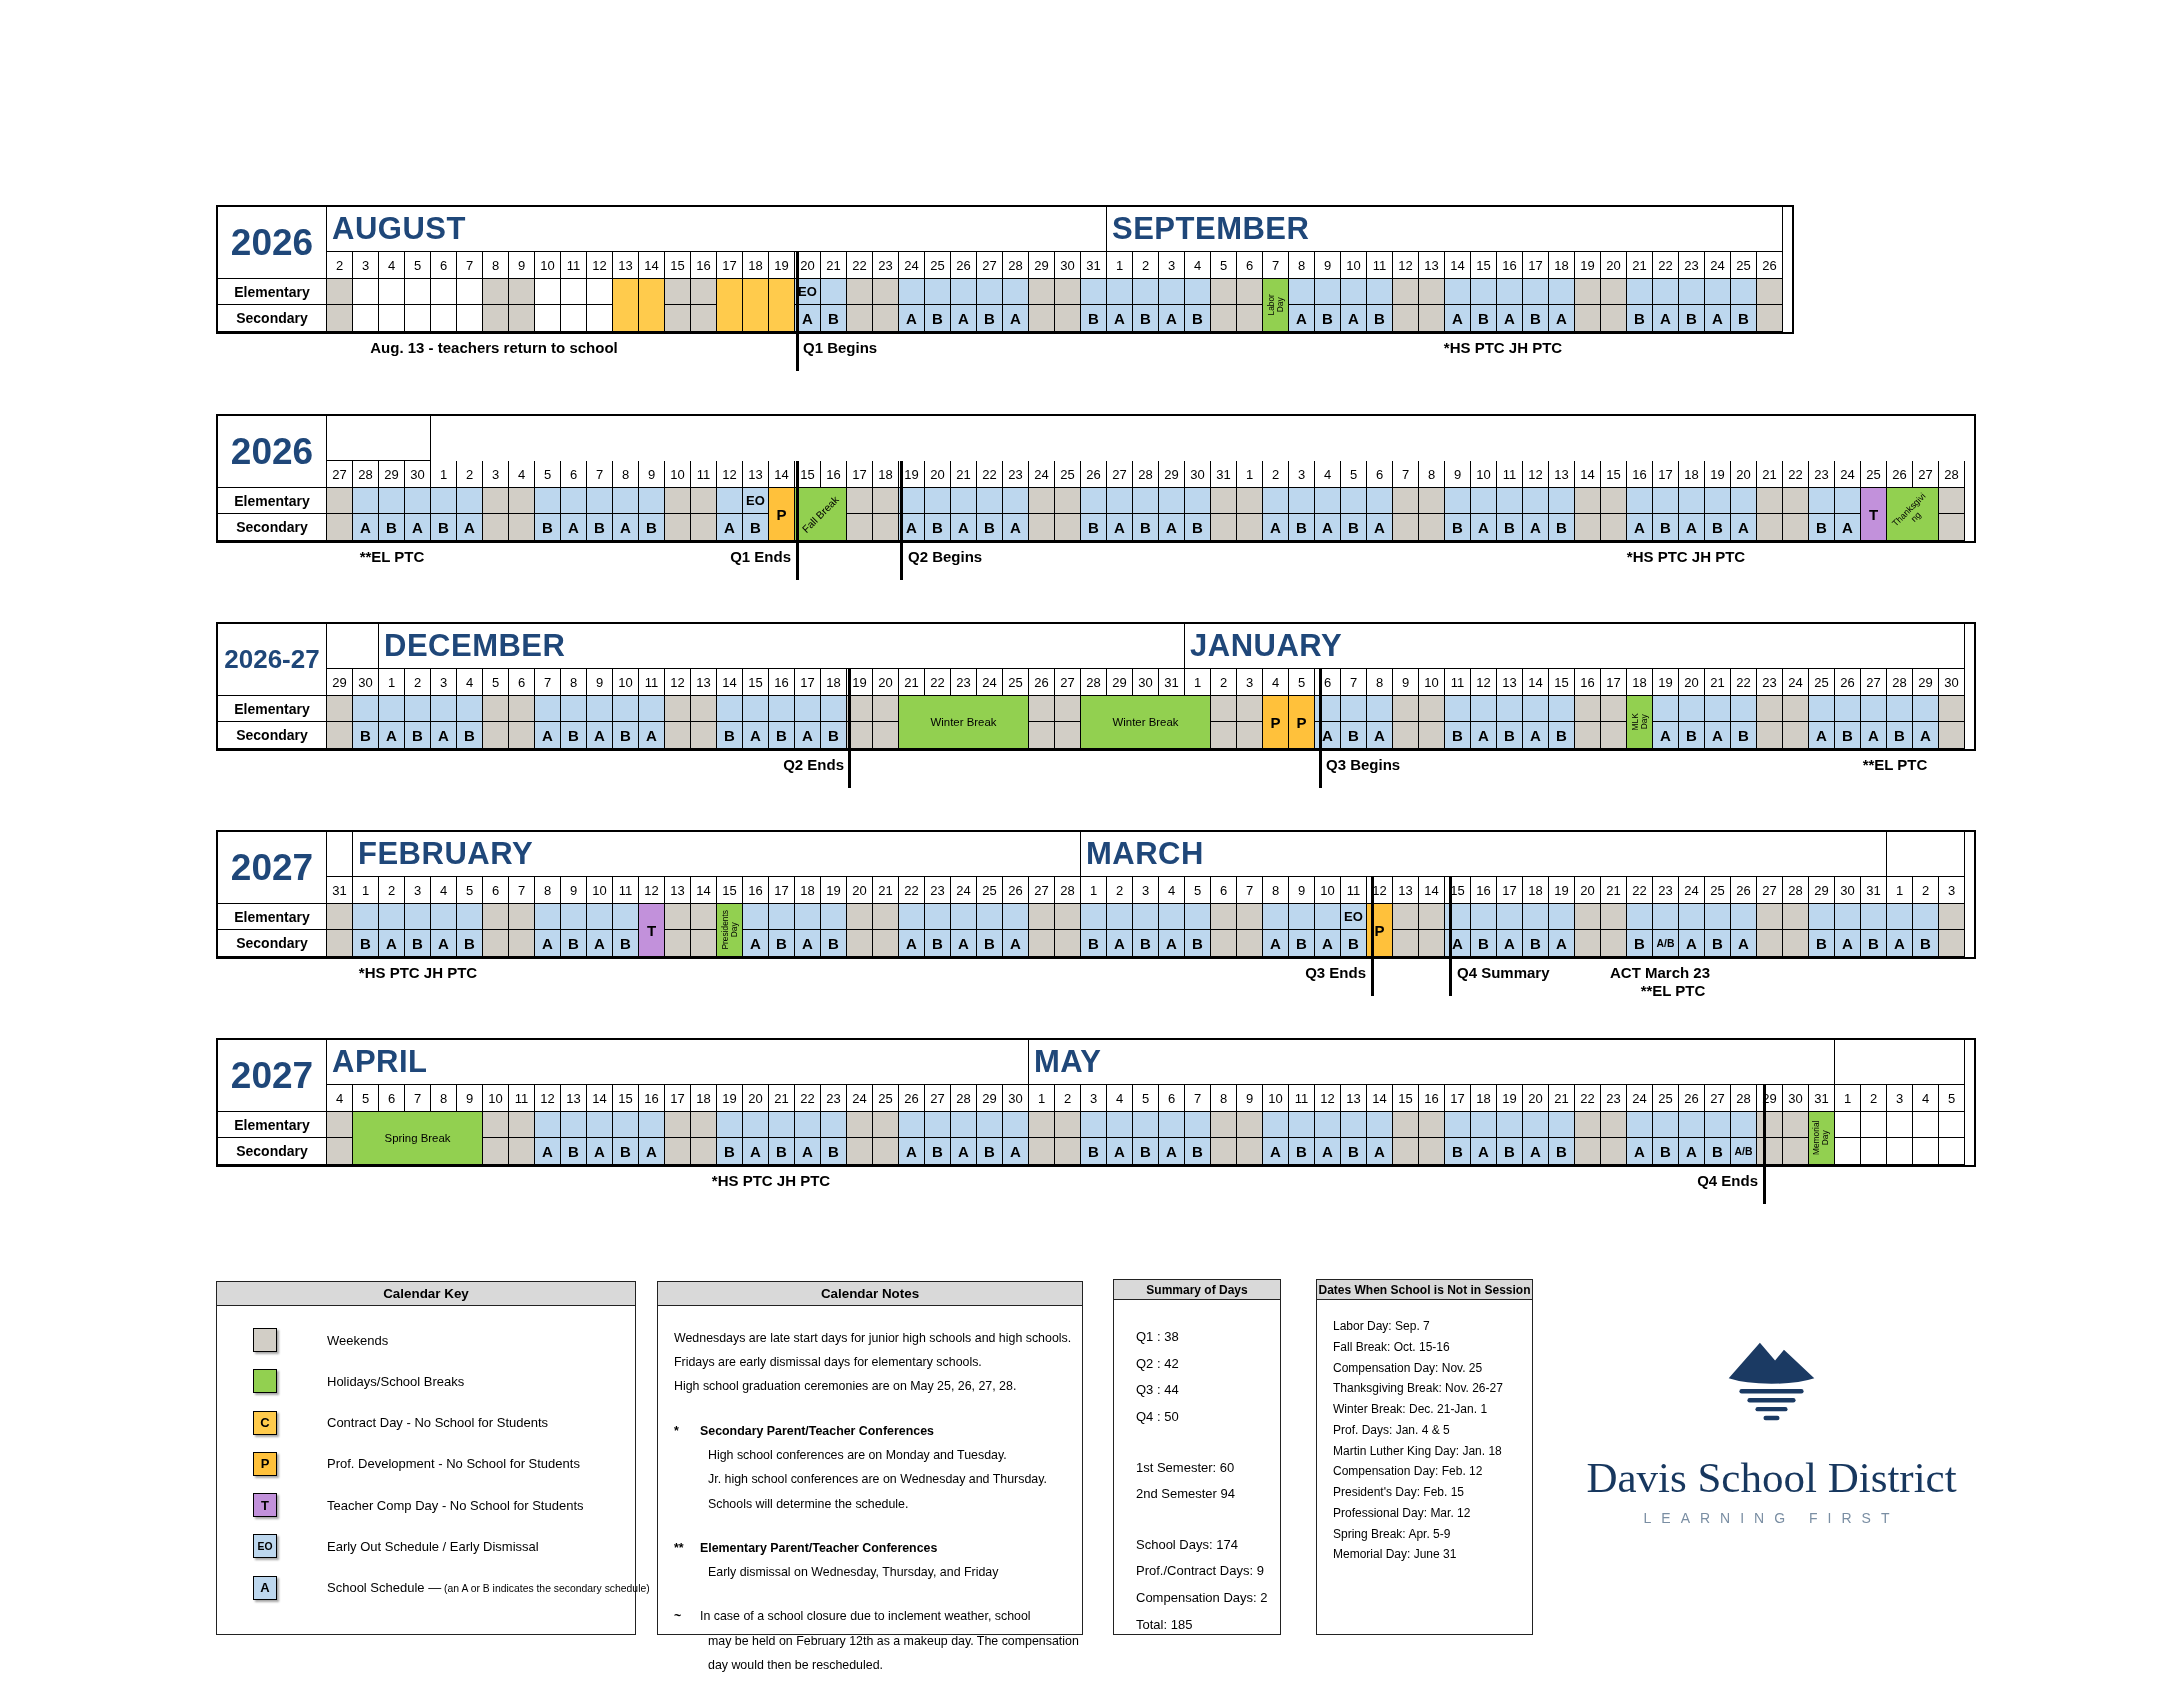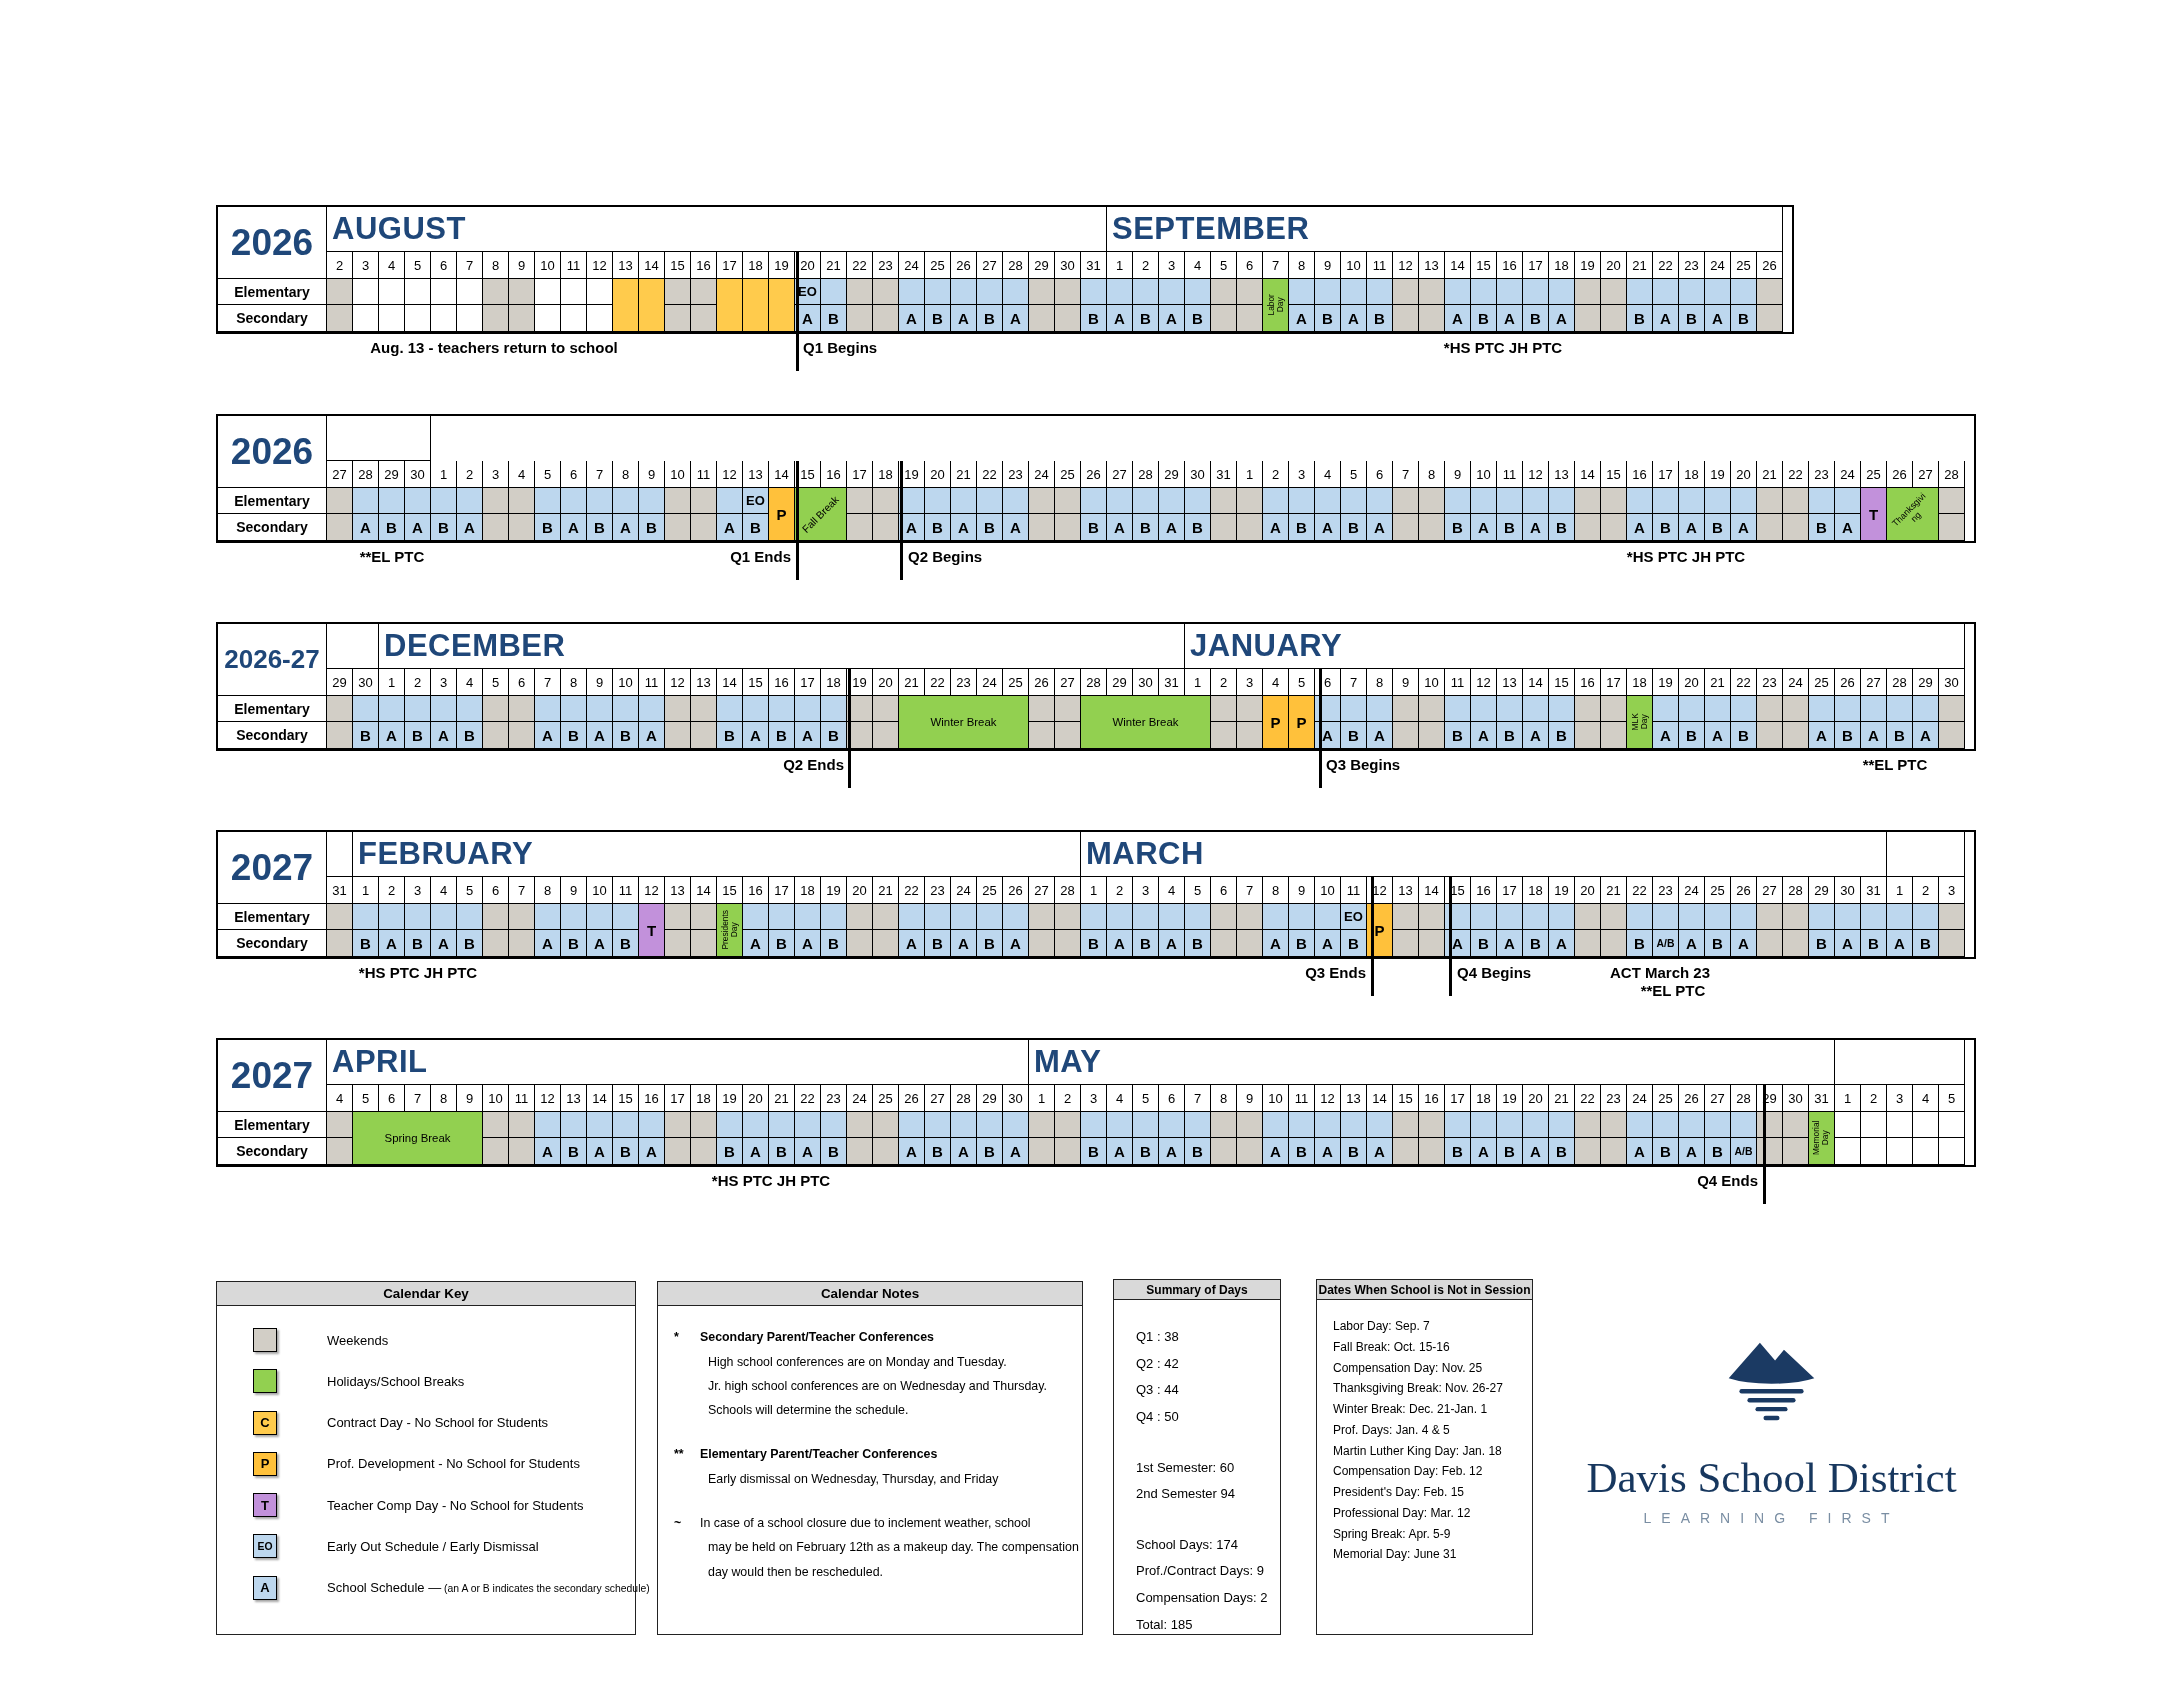--- a/index.html
+++ b/index.html
@@ -837,21 +837,21 @@
           <div class="b blue el" style="grid-area: 3 / 62;"></div>
           <div class="b blue" style="grid-area: 4 / 62;">A</div>
           <div class="b blue el" style="grid-area: 3 / 63;"></div>
           <div class="b blue" style="grid-area: 4 / 63;">B</div>
           <div class="b gray" style="grid-area: 3 / 64;"></div>
           <div class="b gray" style="grid-area: 4 / 64;"></div>
         </div>
         <div class="marker-line" style="left: 1155px; top: 47px; height: 119px;"></div>
         <div class="marker-label" style="top: 134px; left: 1150px; transform: translateX(-100%);">Q3 Ends</div>
         <div class="marker-line" style="left: 1233px; top: 47px; height: 119px;"></div>
-        <div class="marker-label" style="top: 134px; left: 1241px;">Q4 Begins</div>
+        <div class="marker-label" style="top: 134px; left: 1241px;">Q4 Summary</div>
         <div class="strip-note" style="left: 202px; top: 134px; transform: translateX(-50%);">*HS PTC JH PTC</div>
         <div class="strip-note" style="left: 1444px; top: 134px; transform: translateX(-50%);">ACT March 23</div>
         <div class="strip-note" style="left: 1457px; top: 152px; transform: translateX(-50%);">**EL PTC</div>
       </div>
       <div class="strip" style="left: 216px; top: 1038px; width: 1765px; height: 188px;">
         <div class="cal-table" style="grid-template-columns: 109px repeat(63, 26px); grid-template-rows: 45px 27px 26px 27px; width: 1760px;">
           <div class="ycell">2027</div>
           <div class="mcell" style="grid-column: 2 / span 27;">APRIL</div>
           <div class="mcell" style="grid-column: 29 / span 31;">MAY</div>
           <div class="mcell" style="grid-column: 60 / span 5;"></div>
@@ -1080,20 +1080,25 @@
           <div class="key-swatch" style="background: rgb(189, 215, 238);">A</div>
           <div class="key-label">School Schedule —<span class="paren"> (an A or B indicates the secondary schedule)</span></div>
         </div>
       </div>
   </div>
 
   <div class="box" id="notes-box" style="left:657px; top:1281px; width:426px; height:354px;">
     <div class="box-title">Calendar Notes</div>
     <div id="notes-sections">
         <div class="note-sec">
+          <div class="note-line">Wednesdays are late start days for junior high schools and high schools.</div>
+          <div class="note-line">Fridays are early dismissal days for elementary schools.</div>
+          <div class="note-line">High school graduation ceremonies are on May 25, 26, 27, 28.</div>
+        </div>
+        <div class="note-sec">
           <div class="note-head">
             <div class="note-marker">*</div>
             <div class="note-title">Secondary Parent/Teacher Conferences</div>
           </div>
           <div class="note-line note-sub">High school conferences are on Monday and Tuesday.</div>
           <div class="note-line note-sub">Jr. high school conferences are on Wednesday and Thursday.</div>
           <div class="note-line note-sub">Schools will determine the schedule.</div>
         </div>
         <div class="note-sec">
           <div class="note-head">

